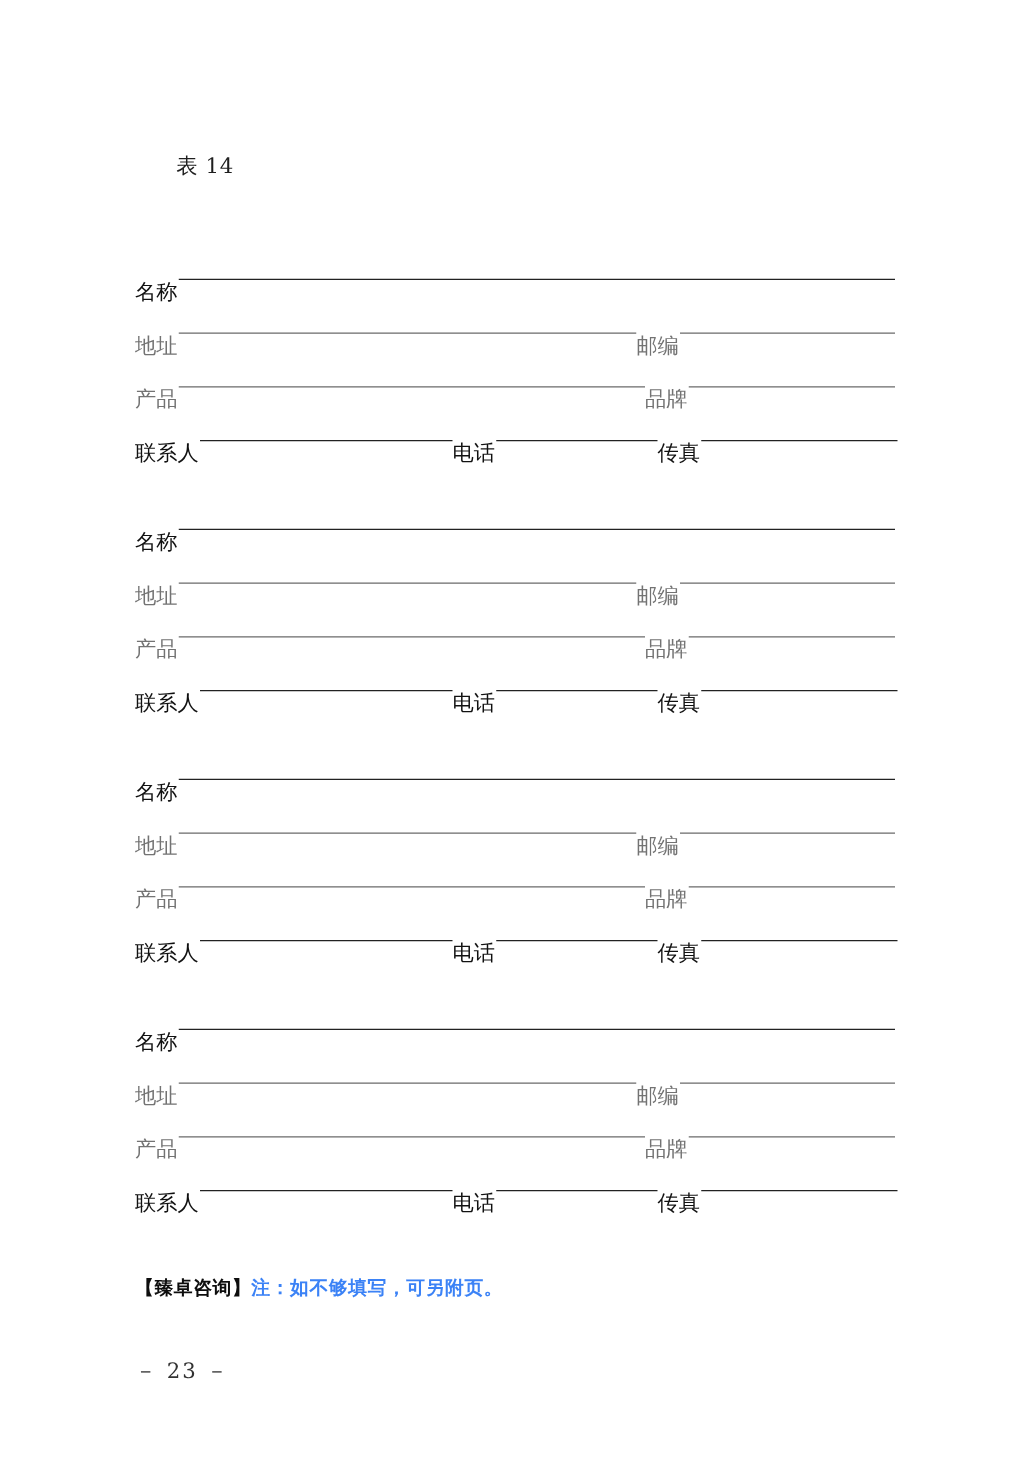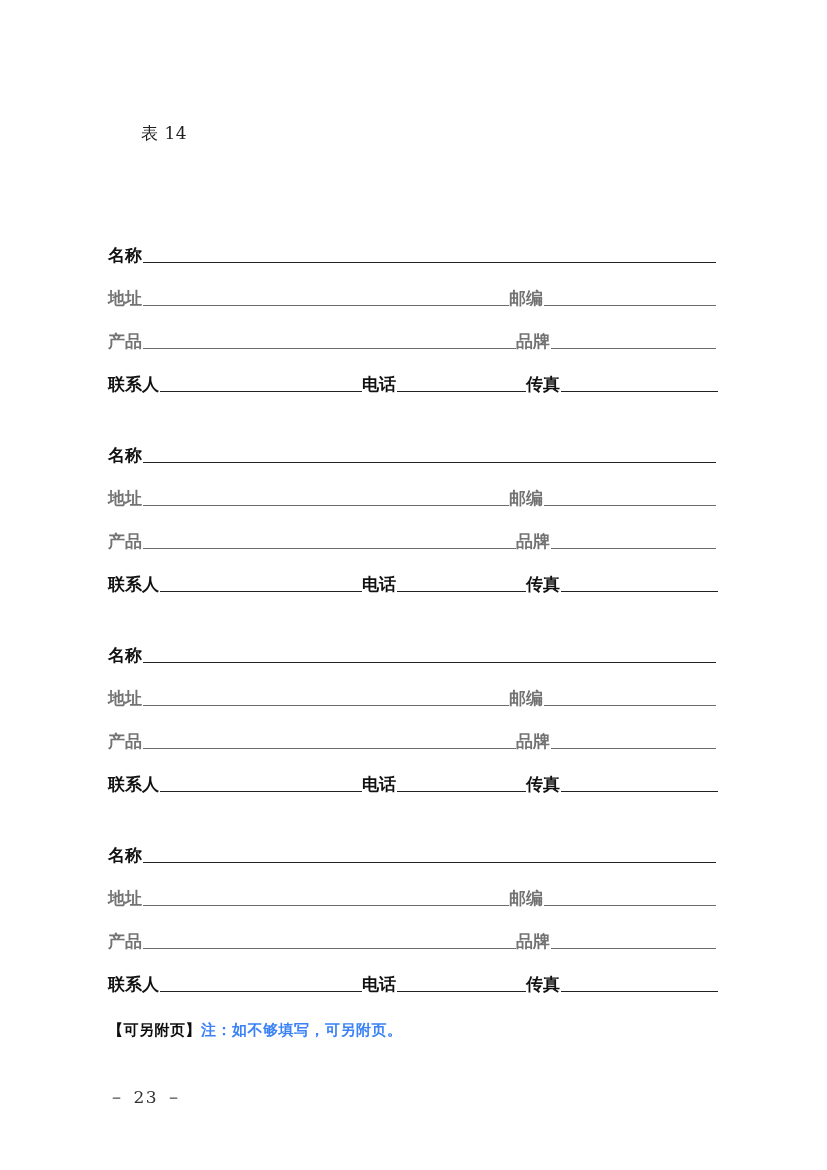--- a/index.html
+++ b/index.html
@@ -61,24 +61,23 @@
   .block {
     position: relative;
     width: 608px;
     margin-bottom: 28px;
   }
   .block:last-child { margin-bottom: 0; }
 
   .frow {
     position: relative;
     display: flex;
-    align-items: flex-end;
+    align-items: flex-start;
     height: 43px;
     width: 608px;
-    font-weight: bold;
   }
 
   .lbl {
     font-size: 17px;
     line-height: 22px;
     white-space: nowrap;
     padding-right: 1px;
     flex: 0 0 auto;
   }
   
@@ -247,18 +246,18 @@
         <span class="lbl lbl-strong">电话</span>
         <span class="rule r-phone"></span>
         <span class="lbl lbl-strong">传真</span>
         <span class="rule r-fax"></span>
       </div>
     </div>
 
   </div>
 
   <div class="note">
-    <span class="note-brand">【可另附页】</span><span class="note-text" style="color: #3b82f6;">注：如不够填写，可另附页。</span>
+    <span class="note-brand">【臻卓咨询】</span><span class="note-text" style="color: #3b82f6;">注：如不够填写，可另附页。</span>
   </div>
 
   <div class="page-number">－ 23 －</div>
 
 </div>
 
 </body></html>

